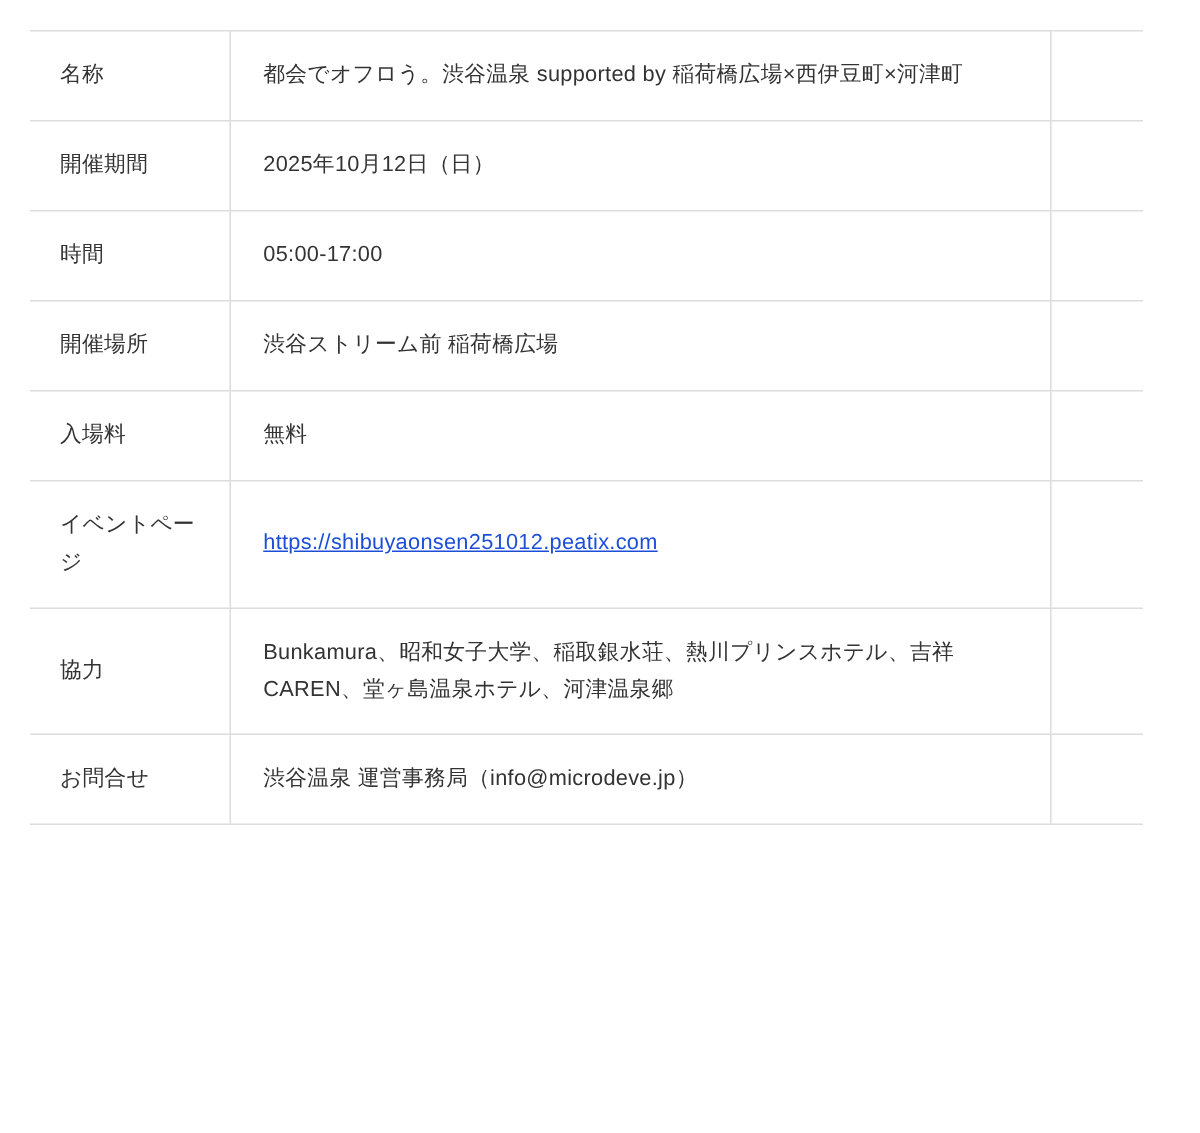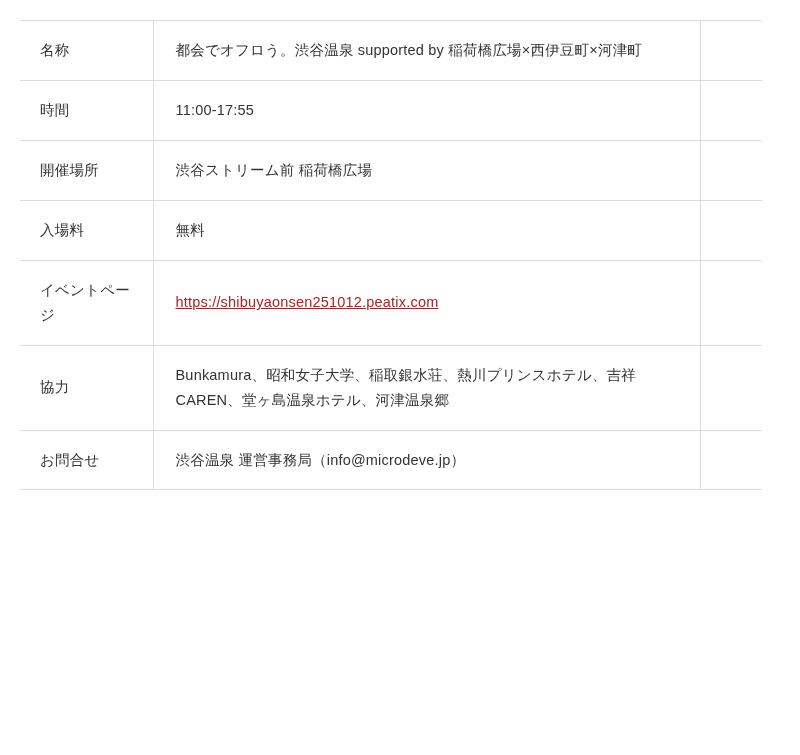--- a/index.html
+++ b/index.html
@@ -52,21 +52,21 @@
     padding-left: 22px;
   }
   table.info-table td.extra {
     border-right: none;
     padding: 0;
   }
   table.info-table tr:first-child td {
     border-top: none;
   }
   a.ev-link {
-    color: #b91c1c;
+    color: #1d4ed8;
     text-decoration: underline;
     word-break: break-all;
   }
 </style>
 </head>
 <body>
 
 <div class="page">
   <table class="info-table">
     <colgroup>
@@ -74,22 +74,27 @@
       <col class="c-value">
       <col class="c-extra">
     </colgroup>
     <tbody>
       <tr>
         <td class="label">名称</td>
         <td class="value">都会でオフロう。渋谷温泉 supported by 稲荷橋広場×西伊豆町×河津町</td>
         <td class="extra"></td>
       </tr>
       <tr>
+        <td class="label">開催期間</td>
+        <td class="value">2025年10月12日（日）</td>
+        <td class="extra"></td>
+      </tr>
+      <tr>
         <td class="label">時間</td>
-        <td class="value">11:00-17:55</td>
+        <td class="value">05:00-17:00</td>
         <td class="extra"></td>
       </tr>
       <tr>
         <td class="label">開催場所</td>
         <td class="value">渋谷ストリーム前 稲荷橋広場</td>
         <td class="extra"></td>
       </tr>
       <tr>
         <td class="label">入場料</td>
         <td class="value">無料</td>

